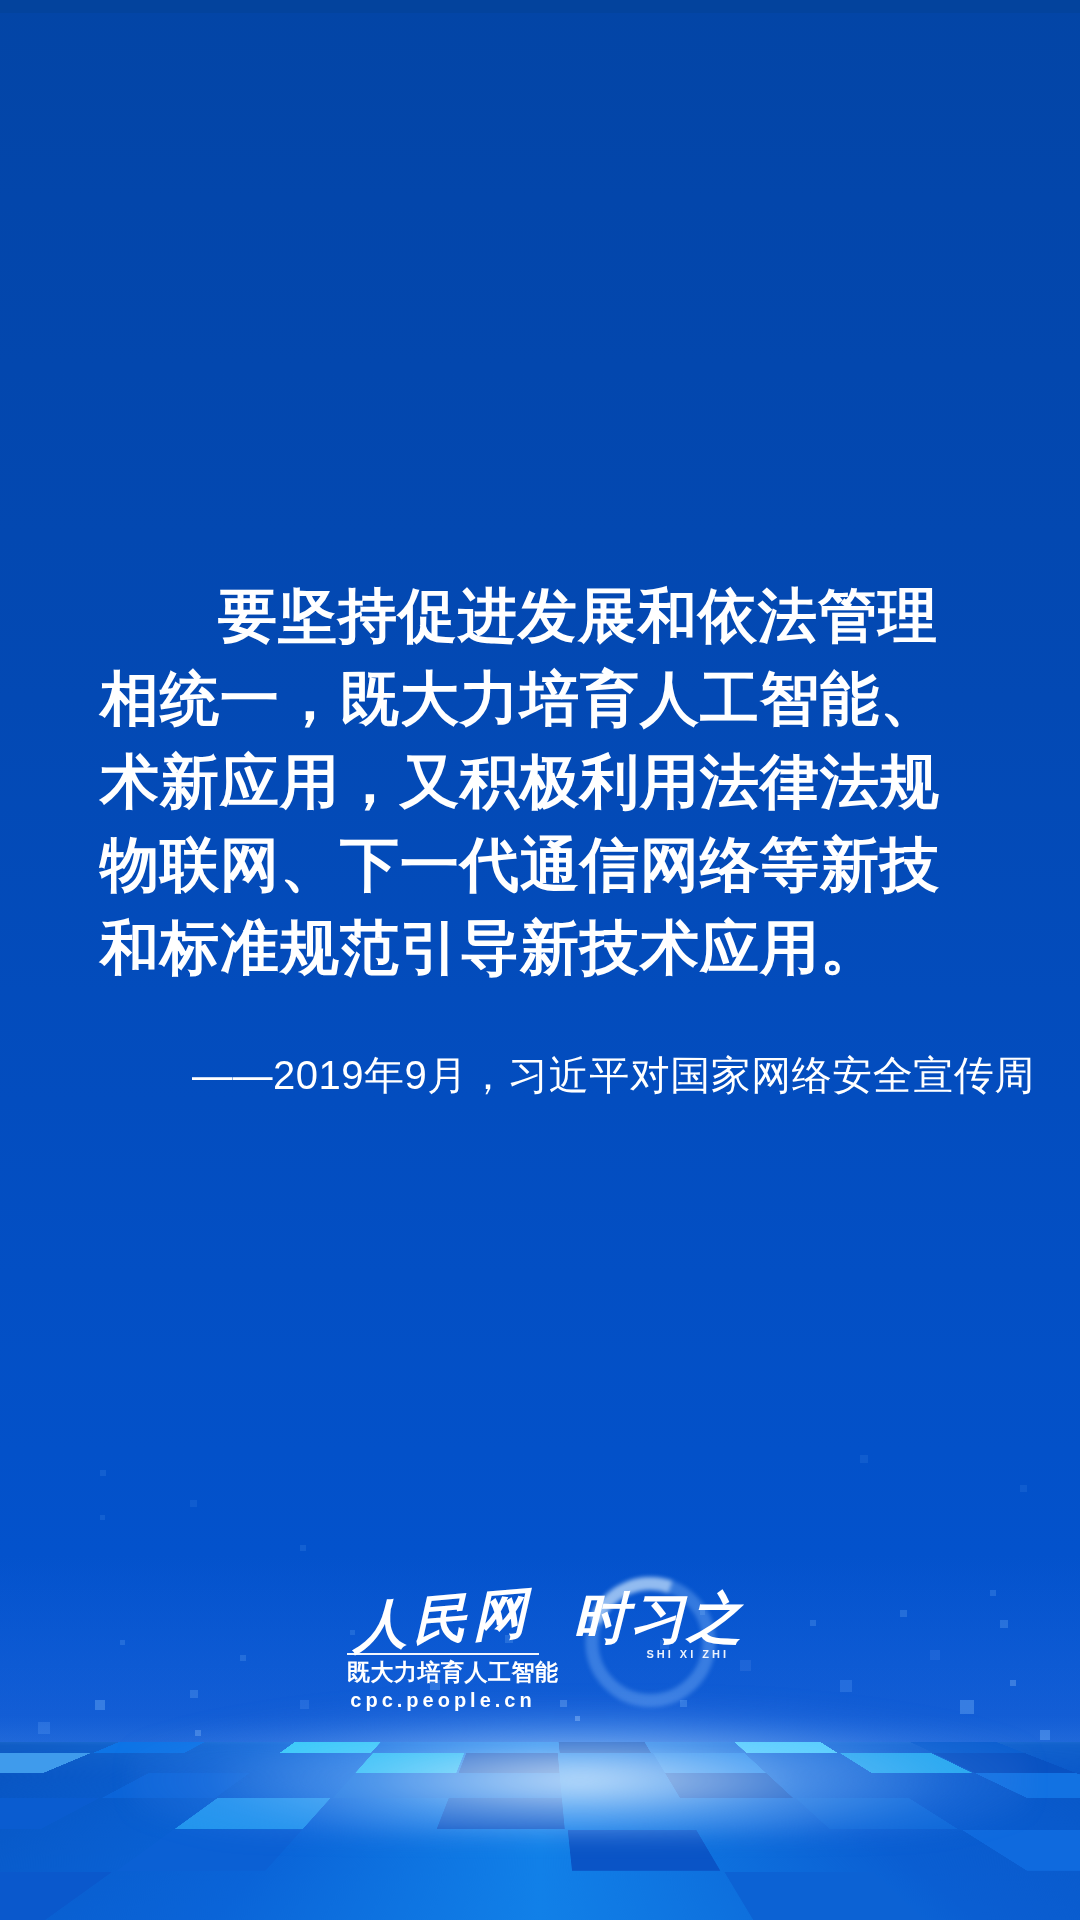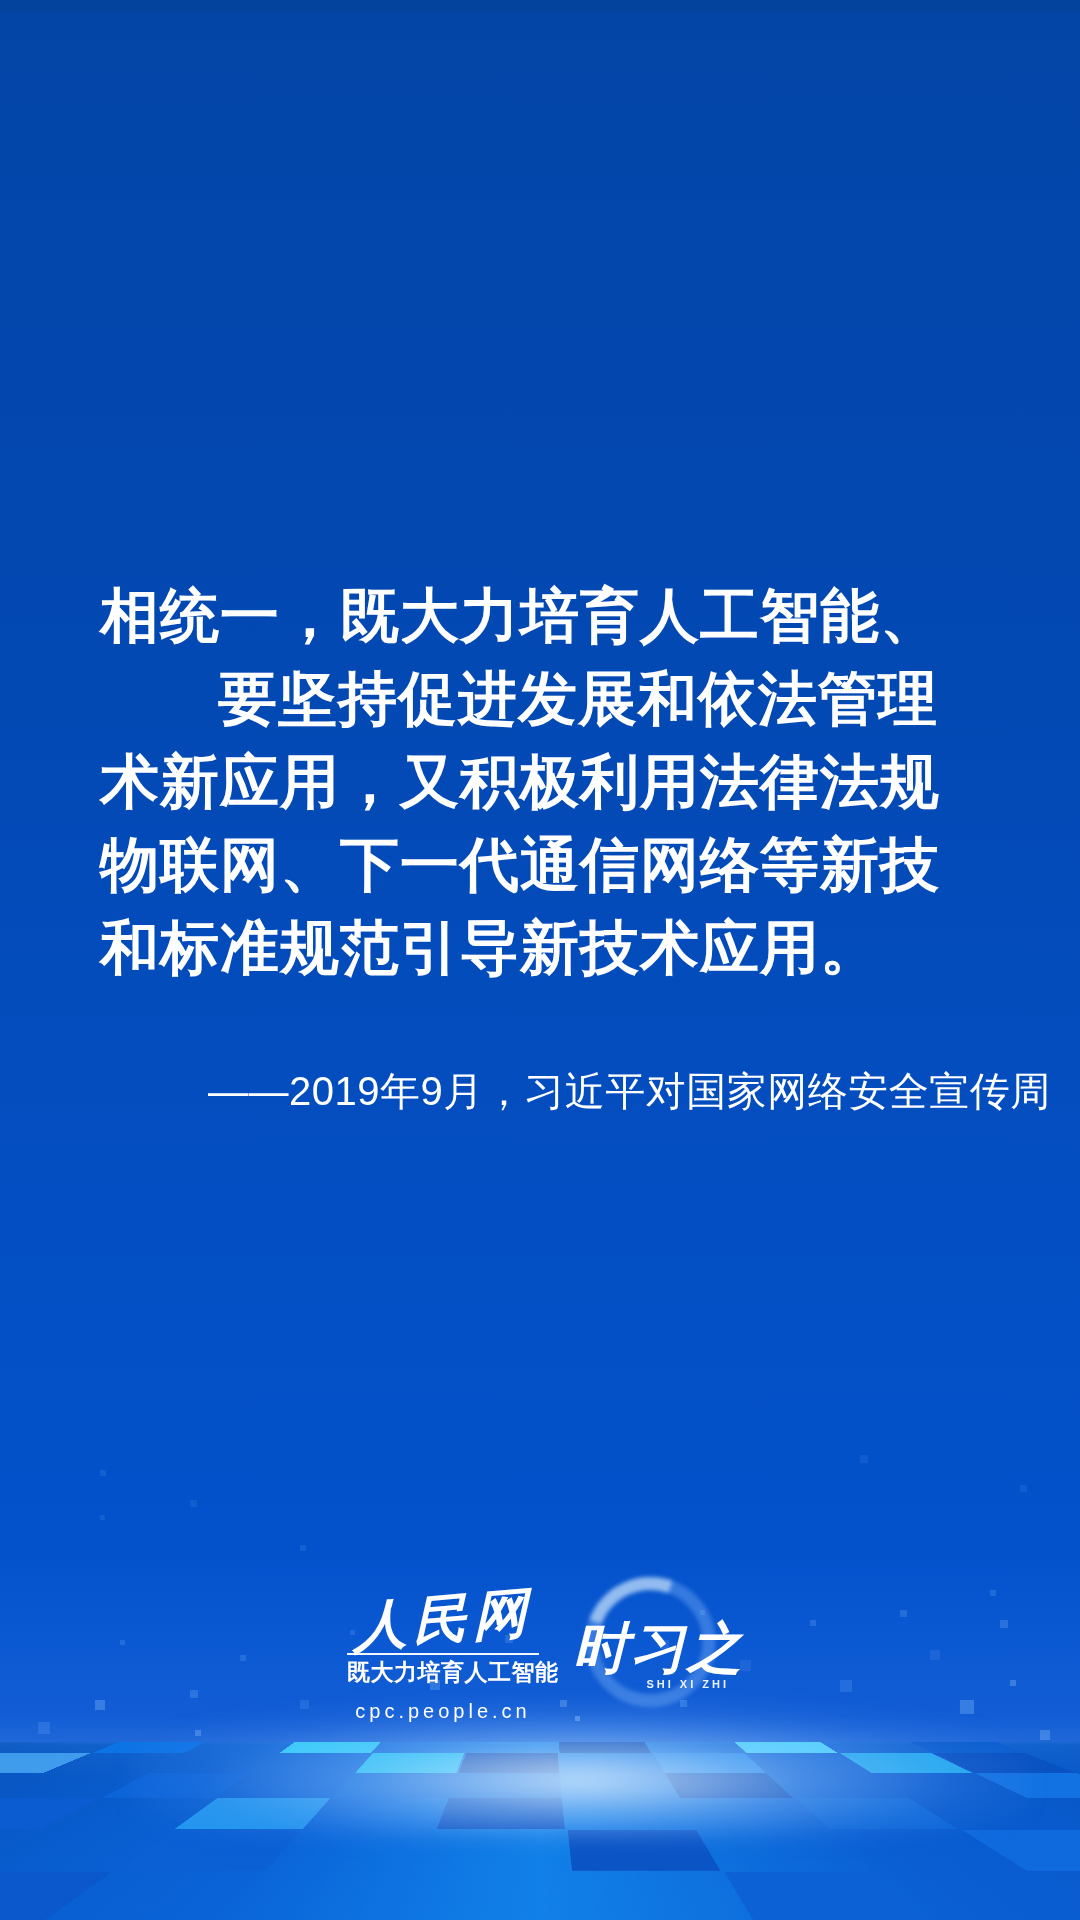--- a/index.html
+++ b/index.html
@@ -12,41 +12,41 @@
 
   
   .quote{position:absolute;left:100px;top:575px;width:940px;font-weight:800;
          font-size:59px;line-height:83px;letter-spacing:1px;}
   .qline{margin:0;white-space:nowrap;}
   .qline.indent{text-indent:2em;}
 
   
   .attr{position:absolute;left:100px;top:1046px;width:920px;font-weight:500;
         font-size:40px;line-height:58px;letter-spacing:.5px;}
-  .aline{margin:16px;white-space:nowrap;}
+  .aline{margin:0;white-space:nowrap;}
   .aline.indent{text-indent:2.3em;}
 
   
   .logos{position:absolute;left:0;top:1588px;width:100%;display:flex;
          justify-content:center;align-items:flex-start;gap:34px;z-index:6;}
   .pd-logo{width:192px;text-align:center;}
   .pd-script{font-size:54px;line-height:62px;font-weight:700;font-style:italic;
              transform:rotate(-5deg) skewX(-4deg);letter-spacing:6px;}
   .pd-divider{height:2px;background:#fff;margin:3px 0 4px 0;opacity:.95;}
   .pd-org{font-size:23px;line-height:27px;font-weight:800;letter-spacing:.5px;white-space:nowrap;}
-  .pd-url{font-size:20px;line-height:24px;font-weight:400;letter-spacing:4px;margin-top:13px;white-space:nowrap;}
+  .pd-url{font-size:20px;line-height:24px;font-weight:700;letter-spacing:4px;margin-top:2px;white-space:nowrap;}
 
   .sxz{position:relative;width:160px;height:130px;padding-top:0;}
   .sxz-ring{position:absolute;left:50%;top:54px;width:104px;height:104px;
             transform:translate(-52%,-50%);border-radius:50%;
             border:13px solid rgba(150,200,255,.32);filter:blur(2px);}
   .sxz-ring::before{content:"";position:absolute;inset:-13px;border-radius:50%;
             border:13px solid transparent;border-top-color:rgba(225,242,255,.55);
             transform:rotate(-25deg);}
-  .sxz-name{position:relative;margin-top:30px;font-size:55px;line-height:60px;font-weight:900;
+  .sxz-name{position:relative;font-size:55px;line-height:60px;font-weight:900;
             font-style:italic;letter-spacing:2px;white-space:nowrap;z-index:2;}
   .sxz-pinyin{position:relative;text-align:right;padding-right:4px;font-size:11px;line-height:13px;
             font-weight:700;letter-spacing:3px;color:rgba(255,255,255,.92);z-index:2;}
 
   
   .haze{position:absolute;left:0;top:1555px;width:1080px;height:230px;z-index:1;
         background:linear-gradient(180deg,rgba(60,120,230,0) 0%,rgba(70,130,235,.22) 70%,rgba(130,185,250,.38) 100%);}
   .horizon-glow{position:absolute;left:130px;top:1702px;width:900px;height:135px;z-index:3;
         background:radial-gradient(ellipse at 50% 58%,rgba(222,240,255,.85) 0%,rgba(150,200,255,.45) 35%,rgba(90,150,245,.18) 60%,rgba(90,150,245,0) 78%);
         filter:blur(10px);}
@@ -68,22 +68,22 @@
   .particles span{position:absolute;display:block;}
 </style>
 </head>
 <body>
 
 <div class="poster">
 
   <div class="top-strip"></div>
 
   <section class="quote">
+    <p class="qline indent">要坚持促进发展和依法管理</p>
     <p class="qline">相统一，既大力培育人工智能、</p>
-    <p class="qline indent">要坚持促进发展和依法管理</p>
     <p class="qline">术新应用，又积极利用法律法规</p>
     <p class="qline">物联网、下一代通信网络等新技</p>
     <p class="qline">和标准规范引导新技术应用。</p>
   </section>
 
   <section class="attr">
     <p class="aline indent">——2019年9月，习近平对国家网络安全宣传周</p>
   </section>
 
   <footer class="logos">

